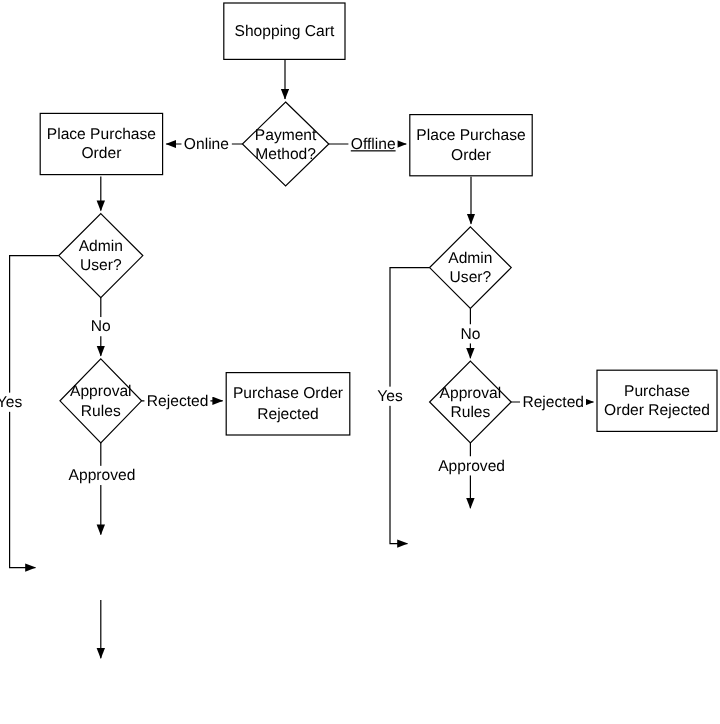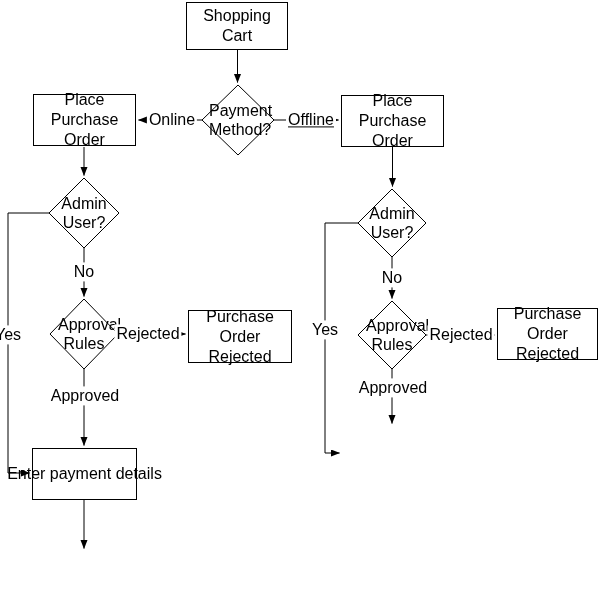--- a/index.html
+++ b/index.html
@@ -13,21 +13,21 @@
     background:var(--bg);
     font-family:"Liberation Sans", sans-serif;
     color:var(--text);
   }
   #canvas{
     position:relative;
     width:600px;
     height:599px;
     background:var(--bg);
     overflow:hidden;
-    font-size:16px;
+    font-size:13px;
     line-height:1.25;
   }
   #wires{
     position:absolute;
     left:0;top:0;
     width:600px;height:603px;
   }
   #wires path.edge{
     stroke:var(--stroke);
     stroke-width:1;
@@ -117,23 +117,20 @@
   </div>
 
   <div class="node" style="left:188px;top:310px;width:104px;height:53px;">
     <span>Purchase Order Rejected</span>
   </div>
 
   <div class="node" style="left:497px;top:308px;width:101px;height:52px;">
     <span>Purchase Order Rejected</span>
   </div>
 
-  <div class="node tight" style="left:32px;top:448px;width:105px;height:52px;">
-    <span>Enter payment details</span>
-  </div>
 
 
 
   <div class="dlabel" style="left:238px;top:120px;width:58px;text-align:center;">Payment Method?</div>
   <div class="dlabel" style="left:84px;top:213px;width:72px;">Admin User?</div>
   <div class="dlabel" style="left:392px;top:223px;width:72px;">Admin User?</div>
   <div class="dlabel" style="left:84px;top:334px;width:52px;">Approval Rules</div>
   <div class="dlabel" style="left:392px;top:335px;width:52px;">Approval Rules</div>
 
   <div class="elabel" style="left:172px;top:120px;">Online</div>

